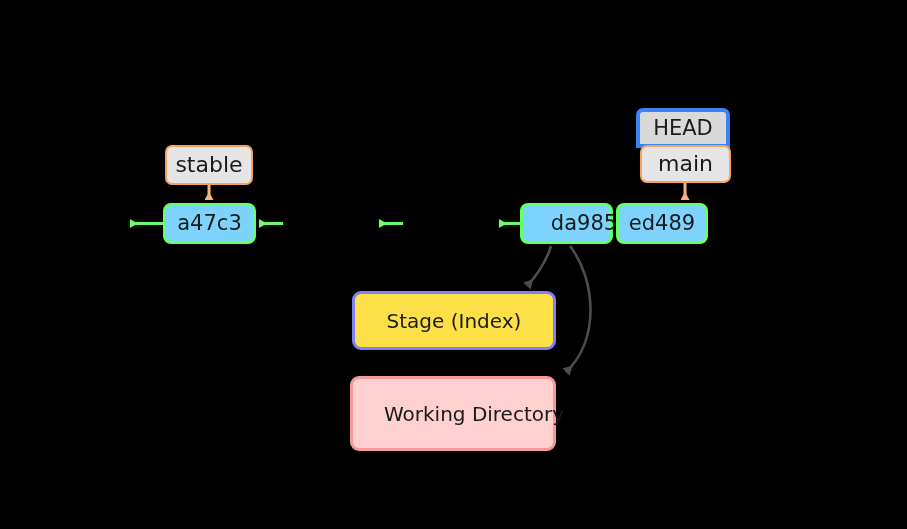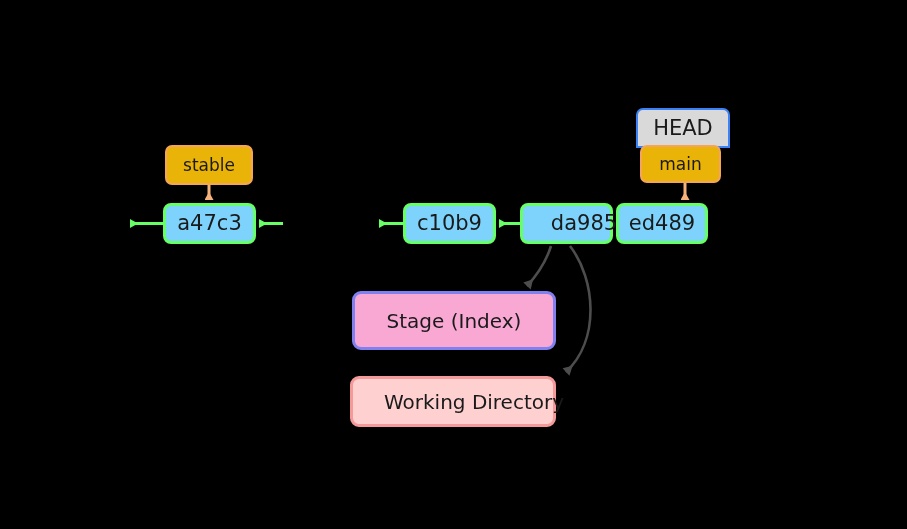--- a/index.html
+++ b/index.html
@@ -39,36 +39,36 @@
     background: #7dd3fc;
     border: 3px solid #66ff66;
     color: #1a1a1a;
     font-size: 21px;
     border-radius: 8px;
     top: 203px;
     height: 41px;
   }
   
   .ref-branch {
-    background: #eab308;
+    background: #e5e5e5;
     border: 2px solid #f5a55a;
     color: #1a1a1a;
-    font-size: 17px;
+    font-size: 22px;
     border-radius: 7px;
   }
   .ref-head {
     background: #d9d9d9;
-    border: 2px solid #3b82f6;
+    border: 4px solid #3b82f6;
     color: #1a1a1a;
     font-size: 21px;
     border-radius: 7px 7px 0 0;
   }
   
   .area-stage {
-    background: #f9a8d4;
+    background: #fde047;
     border: 3px solid #8080f0;
     color: #1a1a1a;
     font-size: 20px;
     border-radius: 9px;
   }
   .area-work {
     background: #ffd0d0;
     border: 3px solid #f59a9a;
     color: #1a1a1a;
     font-size: 20px;
@@ -105,41 +105,38 @@
     <line x1="685" y1="183" x2="685" y2="200" stroke="#f7b27a" stroke-width="3" marker-end="url(#arrow-orange)"></line>
 
     <path d="M551,246 C546,262 538,274 527,286" fill="none" stroke="#4d4d4d" stroke-width="2.6" marker-end="url(#arrow-gray)"></path>
 
     <path d="M570,246 C596,280 600,340 566,372" fill="none" stroke="#4d4d4d" stroke-width="2.6" marker-end="url(#arrow-gray)"></path>
   </svg>
 
   <div class="node commit" style="left:163px; top:203px; width:93px;">
     <span>a47c3</span>
   </div>
-  <div class="node commit" style="left:403px; top:203px; width:93px;">
-    <span>c10b9</span>
-  </div>
   <div class="node commit" style="left:520px; top:203px; width:93px;padding-left:35px;">
     <span>da985</span>
   </div>
   <div class="node commit" style="left:616px; top:203px; width:92px;">
     <span>ed489</span>
   </div>
 
   <div class="node ref-branch" style="left:165px; top:145px; width:88px; height:40px;">
     <span>stable</span>
   </div>
 
   <div class="node ref-head" style="left:636px; top:108px; width:94px; height:40px;">
     <span>HEAD</span>
   </div>
-  <div class="node ref-branch" style="left:640px; top:145px; width:81px; height:38px;">
+  <div class="node ref-branch" style="left:640px; top:145px; width:91px; height:38px;">
     <span>main</span>
   </div>
 
   <div class="node area-stage" style="left:352px; top:291px; width:204px; height:59px;">
     <span>Stage (Index)</span>
   </div>
-  <div class="node area-work" style="left:350px; top:376px; width:206px; height:51px;padding-left:42px;">
+  <div class="node area-work" style="left:350px; top:376px; width:206px; height:75px;padding-left:42px;">
     <span>Working Directory</span>
   </div>
 
 </div>
 
 </body></html>

